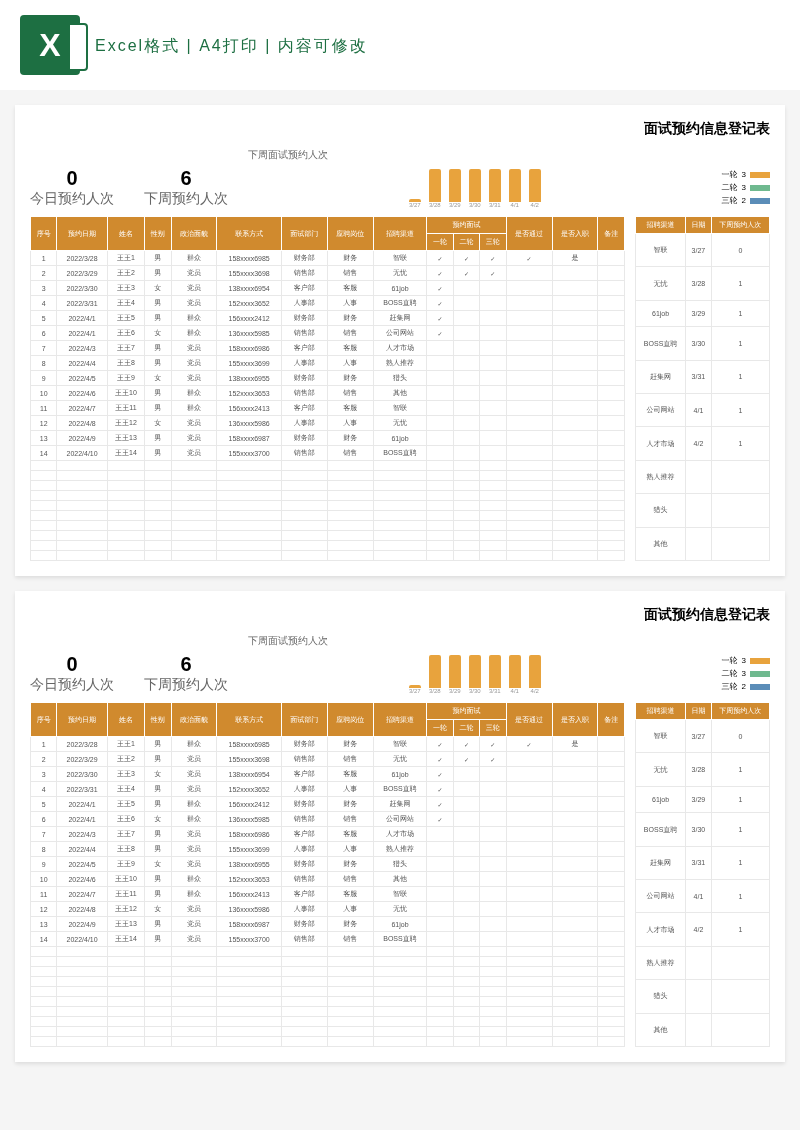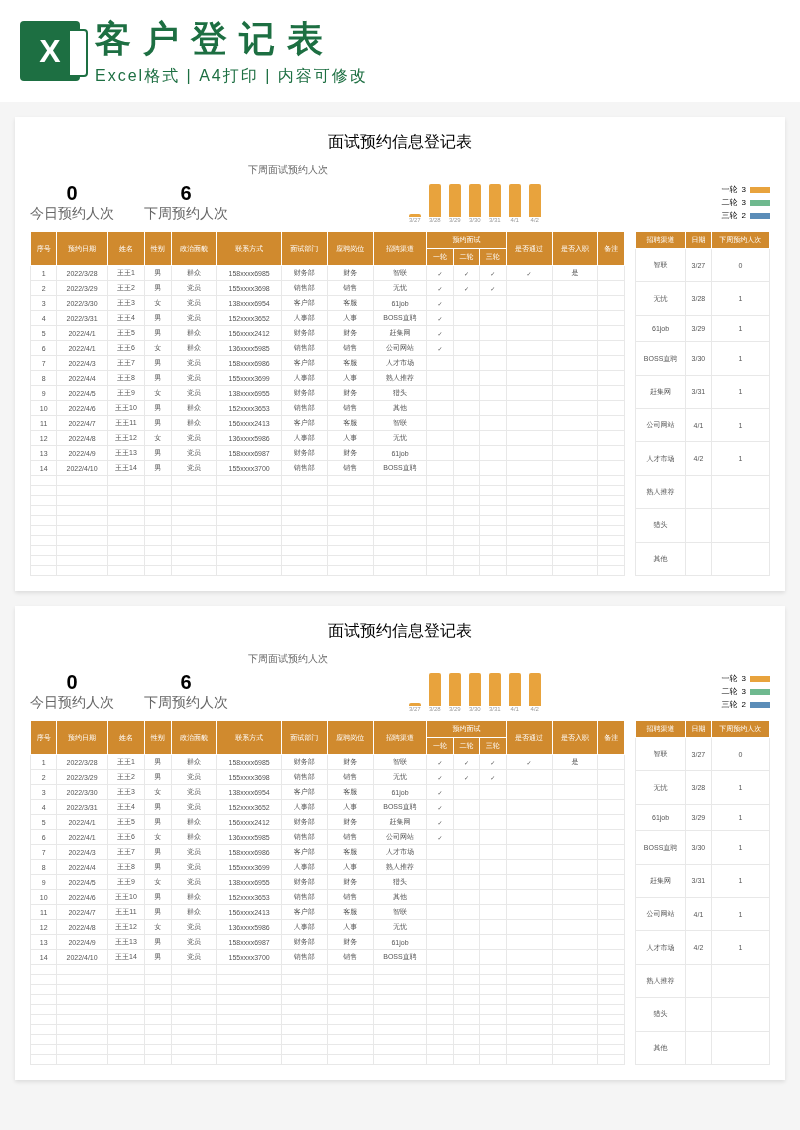--- a/index.html
+++ b/index.html
@@ -5,21 +5,21 @@
 *{margin:0;padding:0;box-sizing:border-box;font-family:"Microsoft YaHei",Arial,sans-serif}
 body{width:800px;background:#f5f5f5}
 .header{background:#fff;padding:15px 20px;display:flex;align-items:center;gap:15px}
 .excel-icon{width:60px;height:60px;background:#1d6f42;border-radius:4px;position:relative;display:flex;align-items:center;justify-content:center}
 .excel-icon::before{content:"X";color:#fff;font-size:32px;font-weight:bold;font-family:Arial}
 .excel-icon::after{content:"";position:absolute;right:-8px;top:8px;width:16px;height:44px;background:#fff;border:2px solid #1d6f42;border-radius:0 4px 4px 0}
 .header-text{flex:1}
 .big-title{font-size:36px;font-weight:bold;color:#1d6f42;letter-spacing:12px}
 .sub-title{font-size:16px;color:#1d6f42;letter-spacing:2px;margin-top:2px}
 .page{background:#fff;margin:15px;padding:15px;box-shadow:0 2px 4px rgba(0,0,0,0.1)}
-.sheet-title{text-align:center;font-size:16px;font-weight:normal;margin-bottom:10px}
+.sheet-title{text-align:right;font-size:14px;font-weight:bold;margin-bottom:10px}
 .top-section{display:flex;align-items:flex-end;gap:20px;margin-bottom:8px}
 .stats{display:flex;gap:30px}
 .stat{text-align:center}
 .stat-num{font-size:20px;font-weight:bold}
 .stat-label{font-size:14px;color:#666}
 .chart-area{flex:1;position:relative;height:60px}
 .chart-title{font-size:10px;color:#666}
 .bars{display:flex;gap:8px;align-items:flex-end;height:40px;justify-content:center}
 .bar{width:12px;background:#e8a33d;border-radius:2px 2px 0 0}
 .bar-labels{display:flex;gap:8px;justify-content:center;font-size:6px;color:#999}
@@ -37,21 +37,20 @@
 .side-table th{background:#d08a2e;color:#fff;padding:3px 2px;border:1px solid #fff;font-weight:normal}
 .side-table td{padding:2px 3px;border:1px solid #e8e8e8;text-align:center;color:#555}
 .watermark{position:relative}
 </style>
 </head>
 <body>
 
 <div class="header">
   <div class="excel-icon"></div>
   <div class="header-text">
-    <div class="big-title">客户登记表</div>
     <div class="sub-title">Excel格式 | A4打印 | 内容可修改</div>
   </div>
 </div>
 
 <div id="pages">
     <div class="page watermark">
     <div class="sheet-title">面试预约信息登记表</div>
     <div class="top-section">
       <div class="stats">
         <div class="stat">

